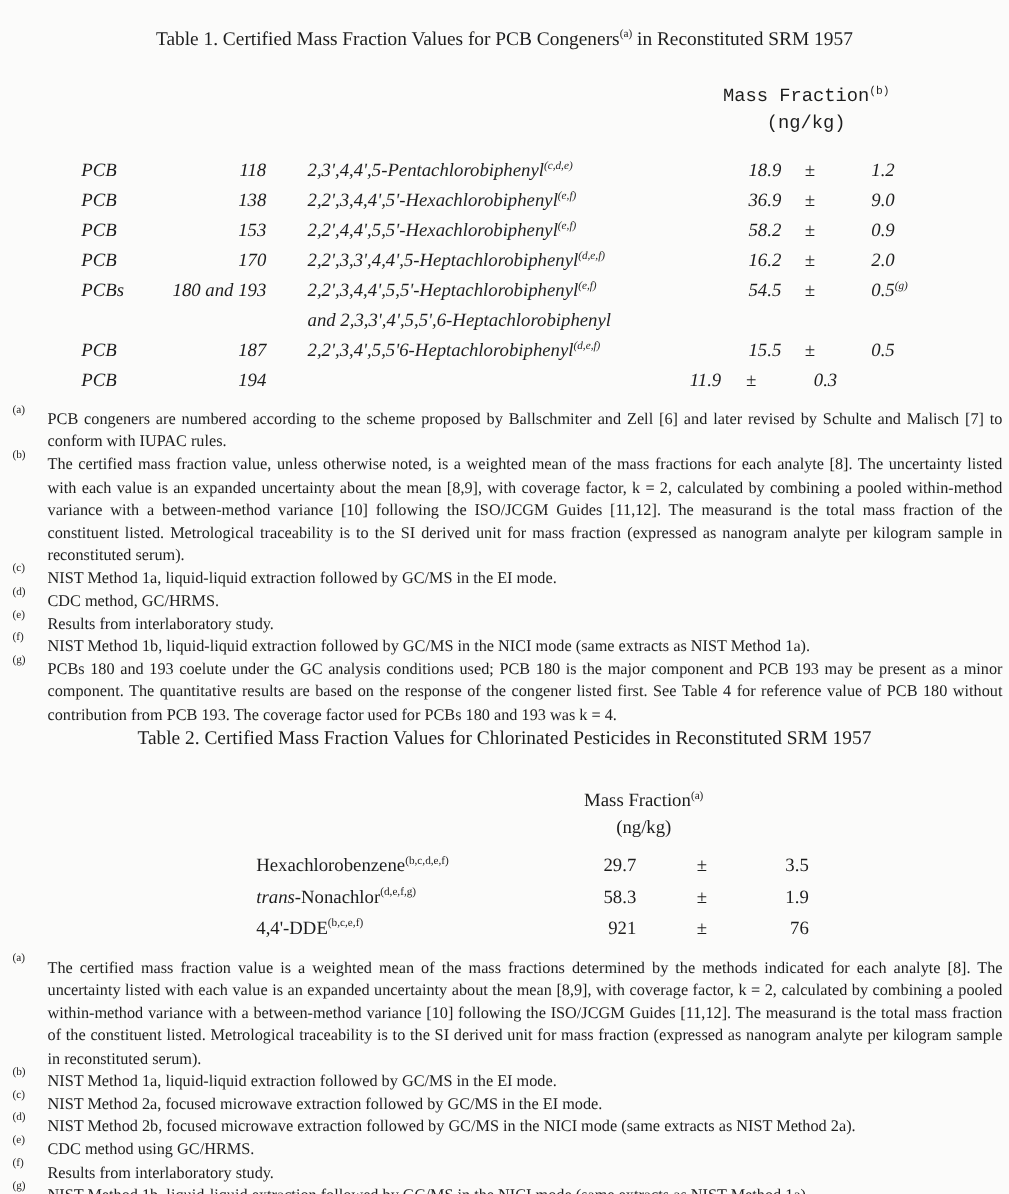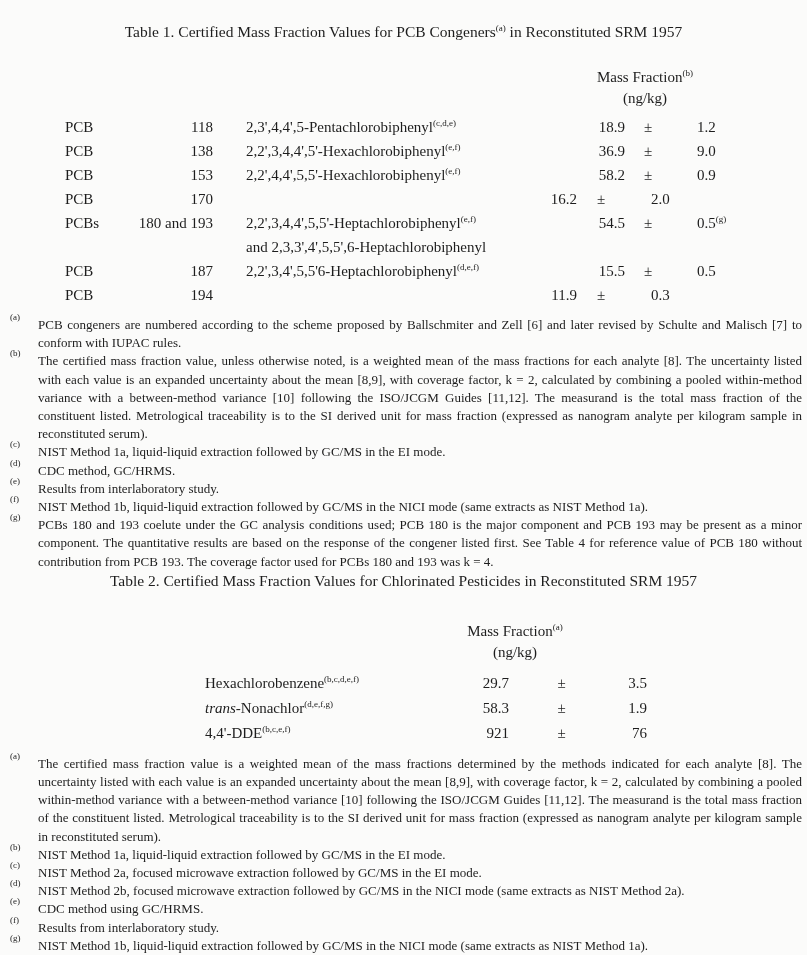--- a/index.html
+++ b/index.html
@@ -7,24 +7,24 @@
     width:807px; min-height:955px; background:#fbfbfa; color:#1d1d1d;
     font-family:"Liberation Serif","DejaVu Serif",serif;
     font-size:15px; overflow:hidden;
   }
   .page{padding-top:22px;}
   sup{font-size:9px; line-height:0;}
   
   .t-title{text-align:center; font-size:15.5px; line-height:19px; white-space:nowrap;}
   
   .mf-header{text-align:center; line-height:21px; font-size:15px;}
-  .t1-mf{margin-left:565px; width:160px; margin-top:26px; margin-bottom:6px;}
+  .t1-mf{margin-left:565px; width:160px; margin-top:26px; margin-bottom:16px;font-family:Liberation Mono, monospace;}
   .t2-mf{margin-left:420px; width:190px; margin-top:31px; margin-bottom:8px;}
   
-  .t1rows{margin-top:2px;}
+  .t1rows{margin-top:2px;font-style:italic;}
   .t1row{
     display:grid; grid-template-columns:68px 80px 364px 48px 46px 64px;
     margin-left:65px; line-height:24px; align-items:start;
   }
   .c-num{text-align:right;}
   .c-name{padding-left:33px;}
   .c-val{text-align:right;}
   .c-pm{text-align:center;}
   .c-unc{padding-left:4px;margin-left:22px;}
   .name2{display:block;}
@@ -83,20 +83,21 @@
       <span class="c-num">153</span>
       <span class="c-name"><span>2,2',4,4',5,5'-Hexachlorobiphenyl</span><sup>(e,f)</sup><span class="name2"></span></span>
       <span class="c-val">58.2</span>
       <span class="c-pm">±</span>
       <span class="c-unc"><span>0.9</span><sup></sup></span>
     </div>
 
     <div class="t1row">
       <span class="c-label">PCB</span>
       <span class="c-num">170</span>
+      <span class="c-name"><span>2,2',3,3',4,4',5-Heptachlorobiphenyl</span><sup>(d,e,f)</sup><span class="name2"></span></span>
       <span class="c-val">16.2</span>
       <span class="c-pm">±</span>
       <span class="c-unc"><span>2.0</span><sup></sup></span>
     </div>
 
     <div class="t1row">
       <span class="c-label">PCBs</span>
       <span class="c-num">180 and 193</span>
       <span class="c-name"><span>2,2',3,4,4',5,5'-Heptachlorobiphenyl</span><sup>(e,f)</sup><span class="name2">and 2,3,3',4',5,5',6-Heptachlorobiphenyl</span></span>
       <span class="c-val">54.5</span>

